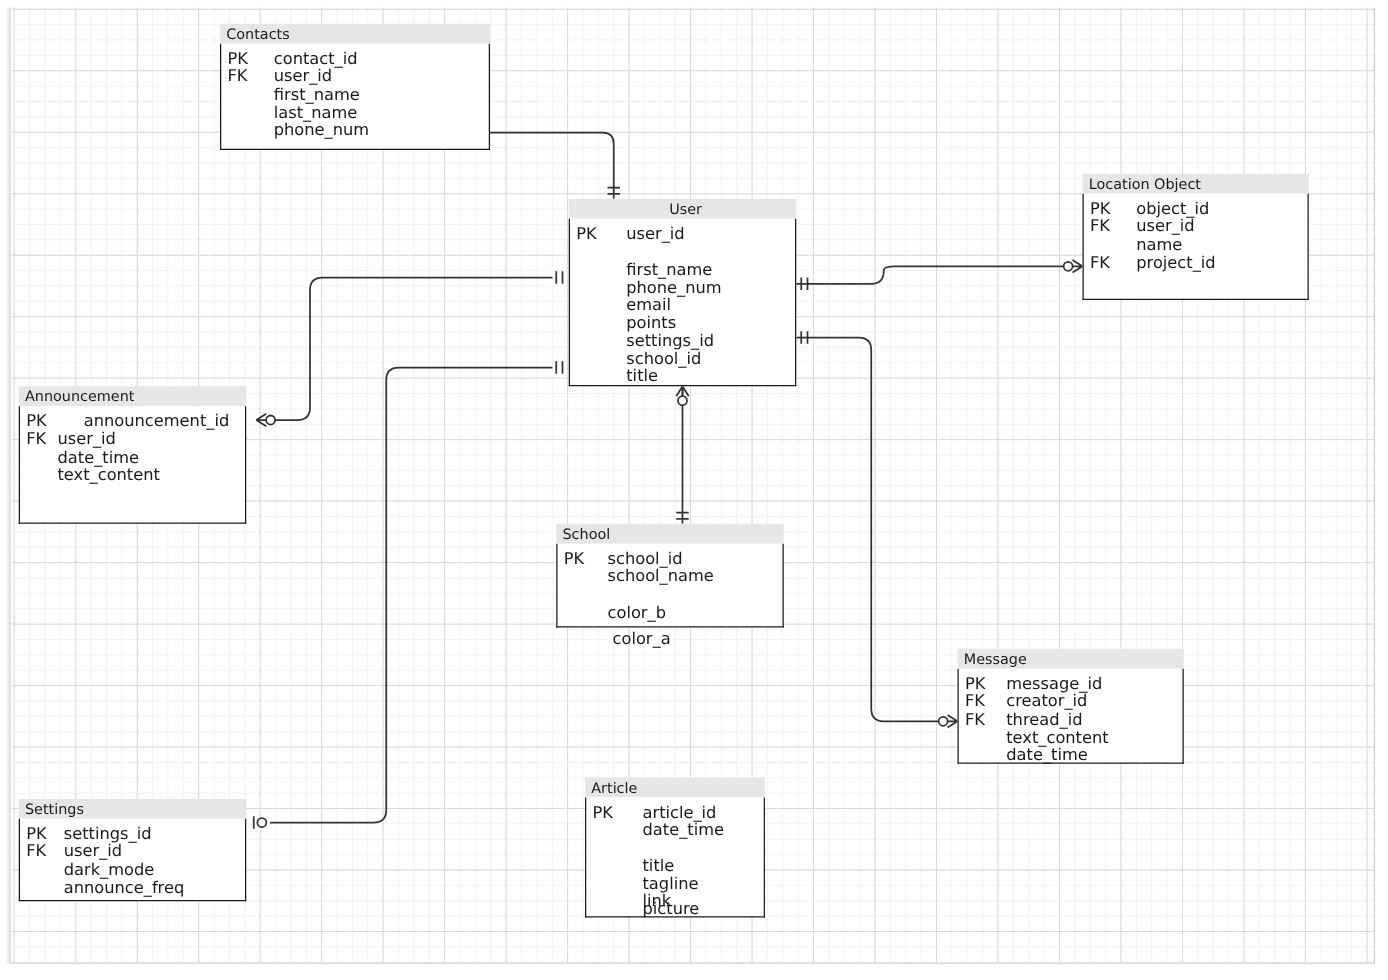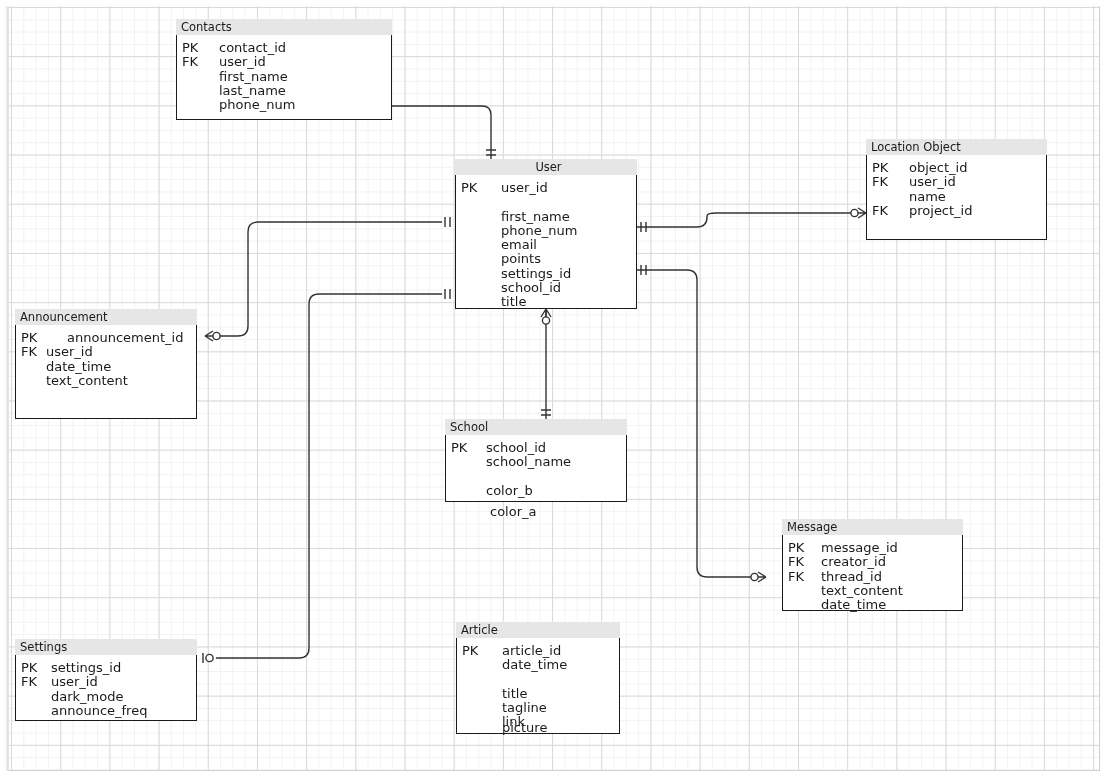--- a/index.html
+++ b/index.html
@@ -304,21 +304,21 @@
           <div class="row">
             <span class="key"></span>
             <span class="attr" style="left: 44px; margin-top: 35px;">color_a</span>
           </div>
           <div class="row">
             <span class="key"></span>
             <span class="attr" style="left: 40px; text-align: center;">color_b</span>
           </div>
         </div>
       </div>
-      <div class="entity" style="left: 766px; top: 519px; width: 181px; margin-left: 16px;">
+      <div class="entity" style="left: 766px; top: 519px; width: 181px;">
         <div class="hdr">Message</div>
         <div class="body" style="height: 76px; padding-top: 5px;">
           <div class="row">
             <span class="key">PK</span>
             <span class="attr" style="left: 38px;">message_id</span>
           </div>
           <div class="row">
             <span class="key">FK</span>
             <span class="attr" style="left: 38px;">creator_id</span>
           </div>
@@ -350,21 +350,21 @@
           <div class="row">
             <span class="key"></span>
             <span class="attr" style="left: 35px;">dark_mode</span>
           </div>
           <div class="row">
             <span class="key"></span>
             <span class="attr" style="left: 35px;">announce_freq</span>
           </div>
         </div>
       </div>
-      <div class="entity" style="left: 456px; top: 622px; width: 164px;">
+      <div class="entity" style="left: 468px; top: 622px; width: 144px;">
         <div class="hdr">Article</div>
         <div class="body" style="height: 96px; padding-top: 5px;">
           <div class="row">
             <span class="key">PK</span>
             <span class="attr" style="left: 45px;">article_id</span>
           </div>
           <div class="row">
             <span class="key"></span>
             <span class="attr" style="left: 45px;">date_time</span>
           </div>

